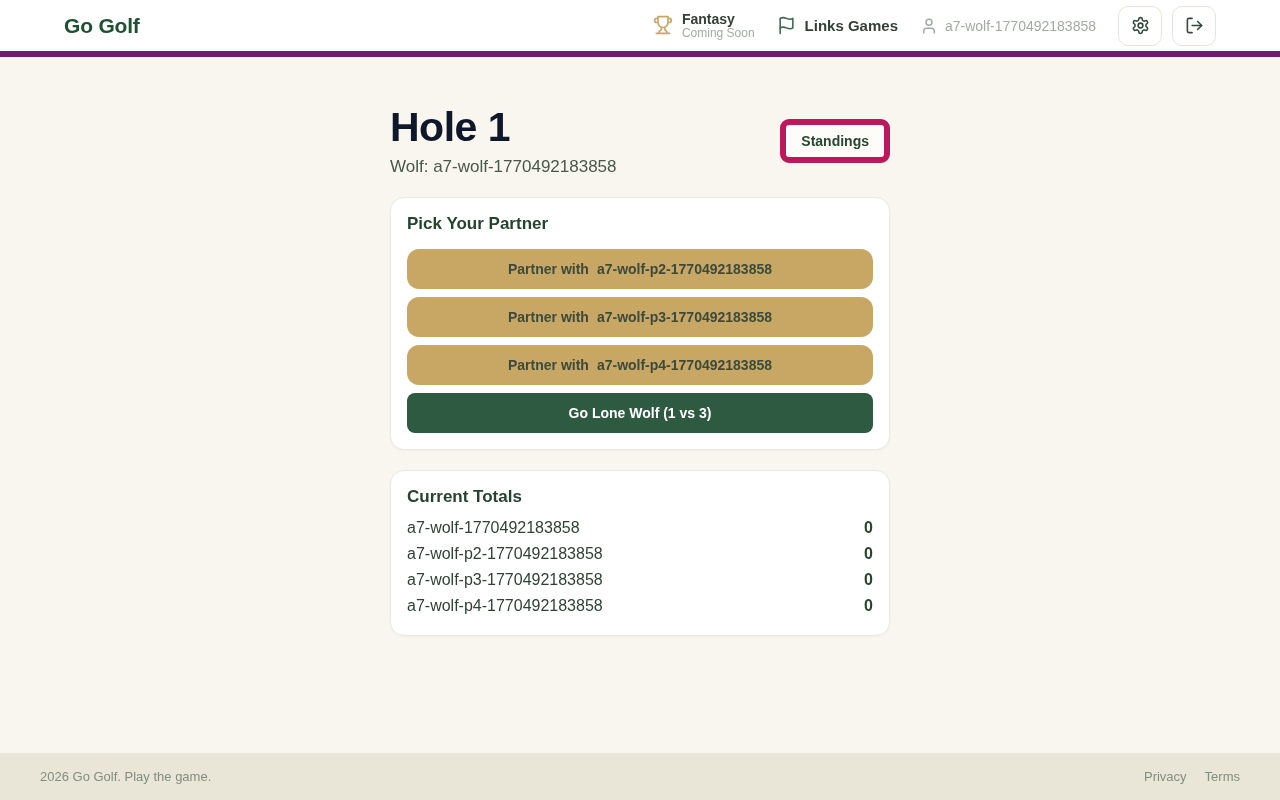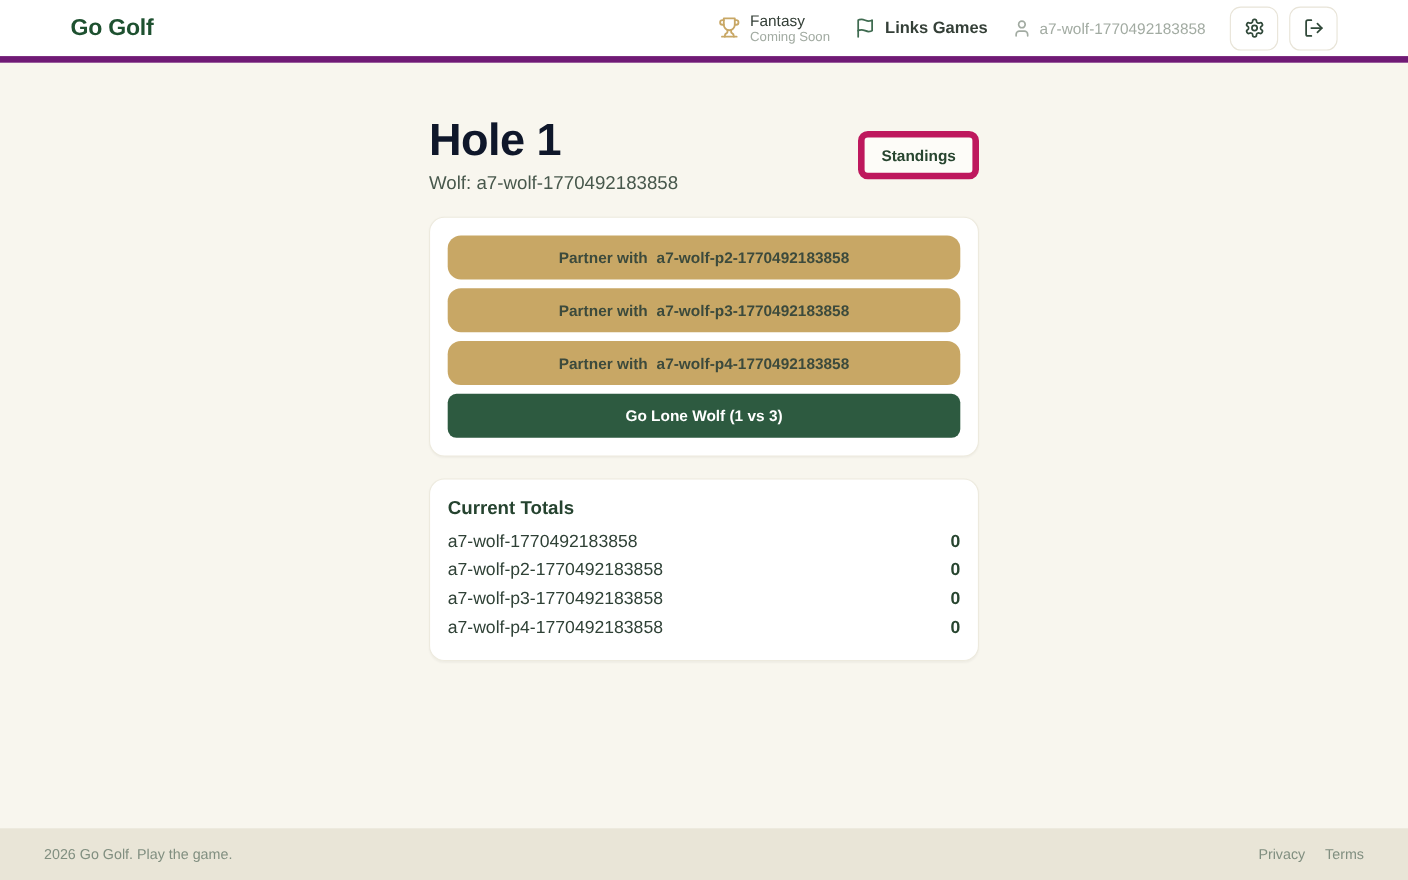--- a/index.html
+++ b/index.html
@@ -39,21 +39,21 @@
     gap: 22px;
   }
   .nav-item {
     display: flex;
     align-items: center;
     gap: 9px;
     cursor: pointer;
   }
   .nav-item .icon { display: flex; align-items: center; }
   .nav-stack { display: flex; flex-direction: column; line-height: 1.15; }
-  .nav-label { font-size: 14px; font-weight: 400; color: #343f37; }
+  .nav-label { font-size: 14px; font-weight: 700; color: #343f37; }
   .nav-sublabel { font-size: 12px; color: #a2aba2; }
   .nav-label-lg { font-size: 15px; font-weight: 700; color: #343f37; }
   .user-chip { display: flex; align-items: center; gap: 7px; }
   .user-id { font-size: 14px; color: #a2aba2; }
   .icon-btn-group { display: flex; align-items: center; gap: 10px; }
   .icon-btn {
     width: 44px;
     height: 40px;
     background: #ffffff;
     border: 1px solid #e8e4d8;
@@ -256,20 +256,21 @@
 
     <div class="title-row">
       <div>
         <h1 class="page-title">Hole 1</h1>
         <p class="subtitle">Wolf: a7-wolf-1770492183858</p>
       </div>
       <button class="standings-btn">Standings</button>
     </div>
 
     <div class="card partner-card">
+      <div class="card-title">Pick Your Partner</div>
 
       <button class="partner-btn">
         <span>Partner with</span>
         <span>a7-wolf-p2-1770492183858</span>
       </button>
       <button class="partner-btn">
         <span>Partner with</span>
         <span>a7-wolf-p3-1770492183858</span>
       </button>
       <button class="partner-btn">

